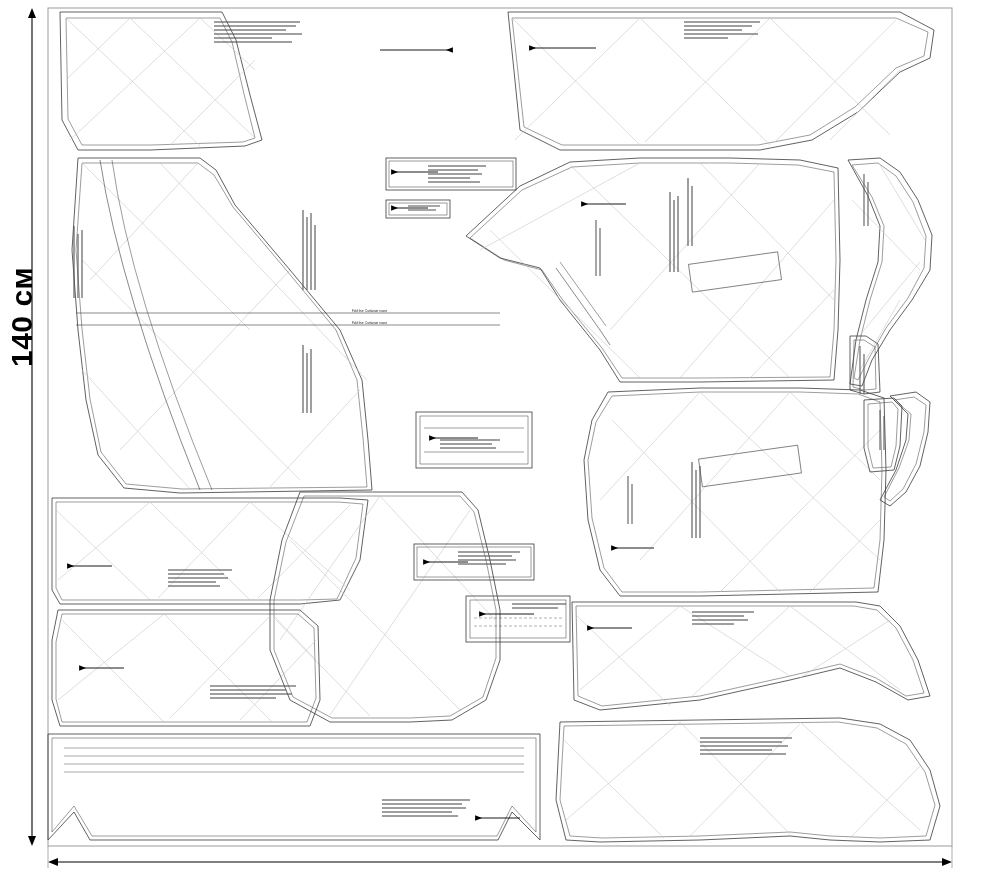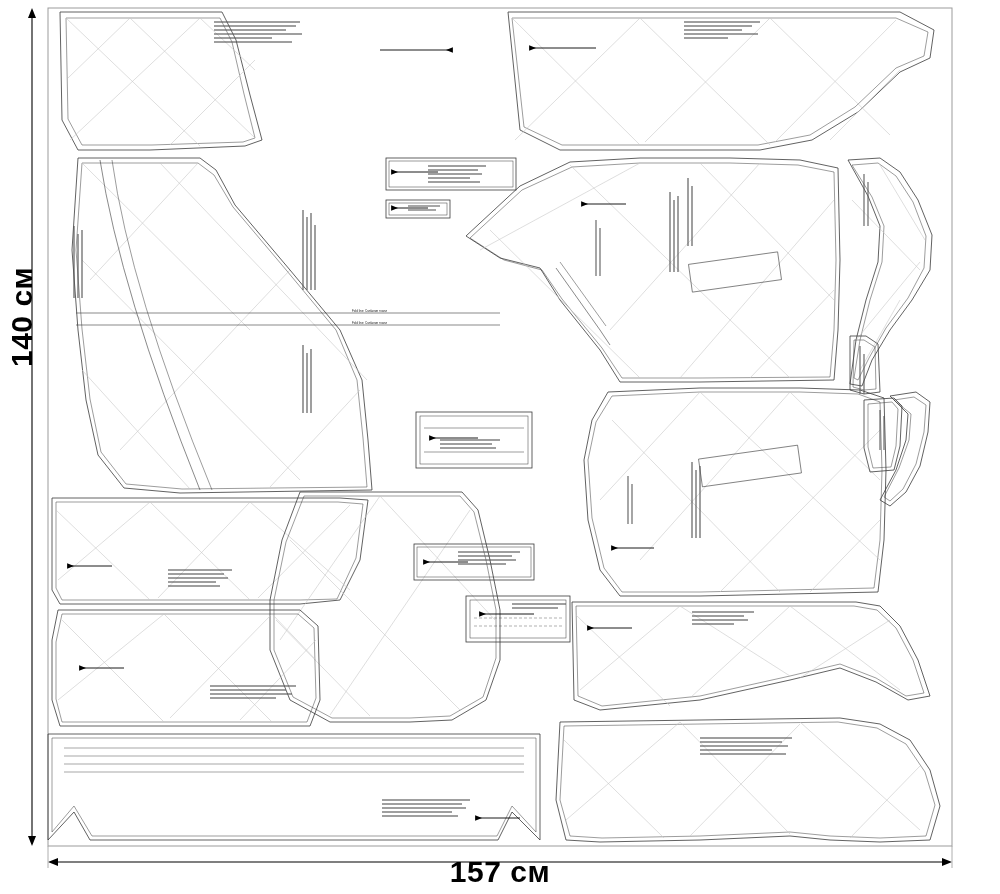--- a/index.html
+++ b/index.html
@@ -444,17 +444,14 @@
 
     <g>
       <text class="tiny2" x="352" y="312">Fold line: Сгибание ткани</text>
       <text class="tiny2" x="352" y="324">Fold line: Сгибание ткани</text>
     </g>
   </svg>
 
   <div id="height-label" class="dim-label">
     <span>140 см</span>
   </div>
-  <div id="width-label" class="dim-label">
-    <span>157 см</span>
-  </div>
 
 </div>
 
 </body></html>

